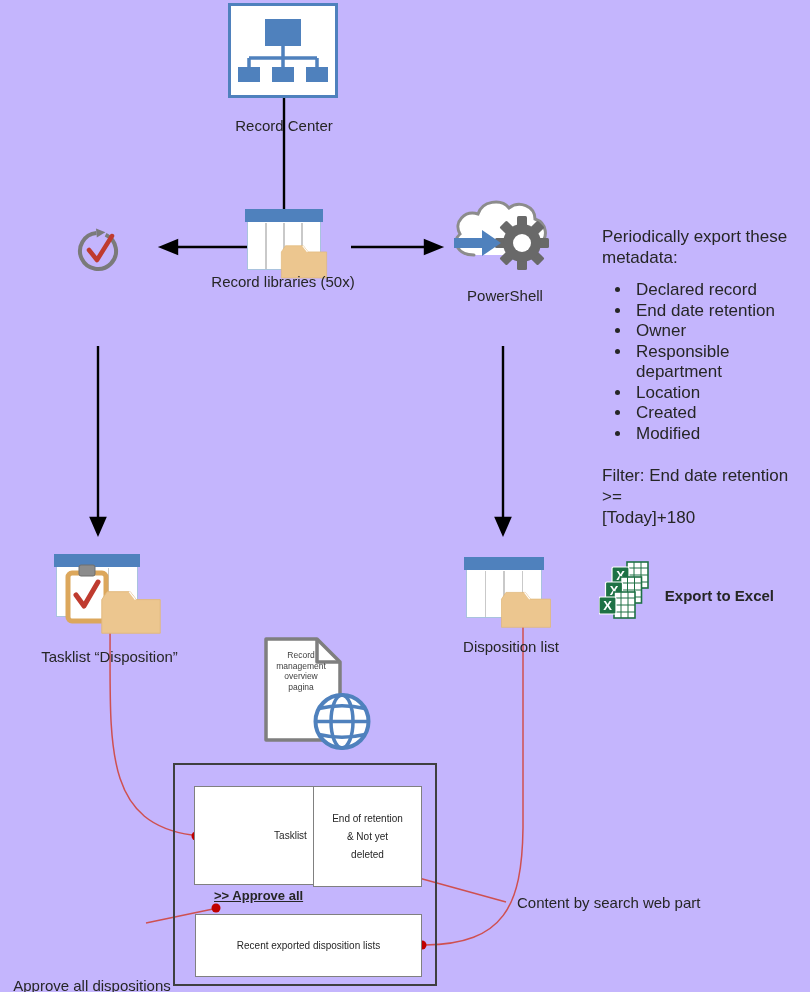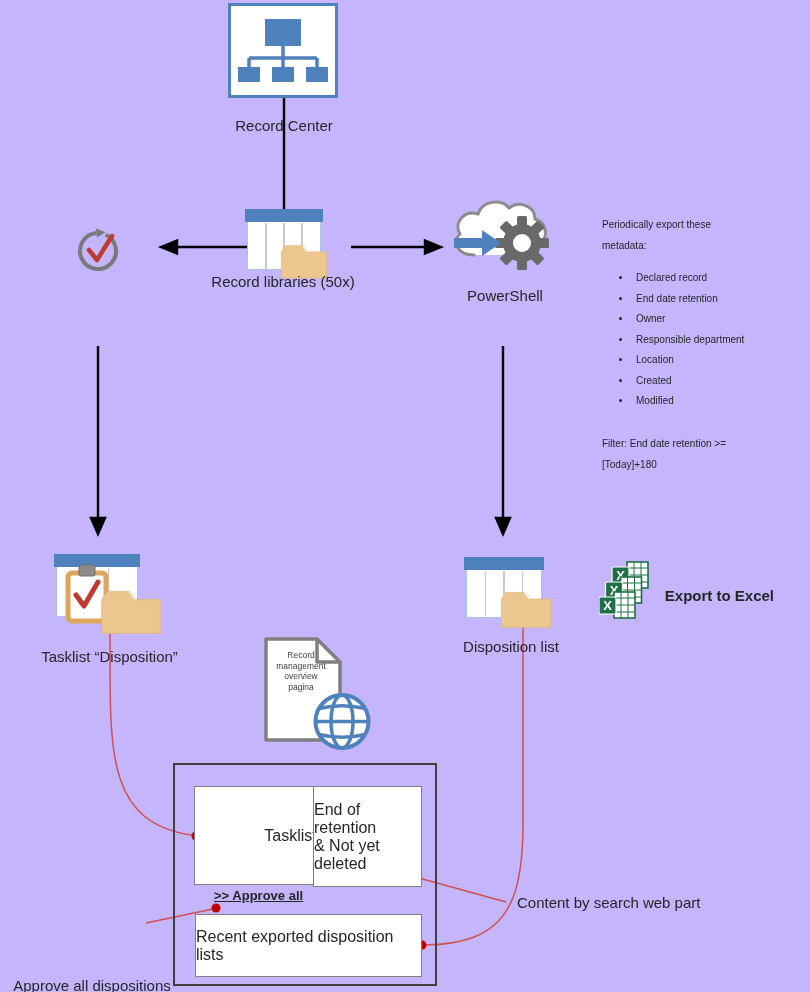--- a/index.html
+++ b/index.html
@@ -11,28 +11,28 @@
   svg{display:block;}
   
   #connectors{position:absolute;left:0;top:0;z-index:1;pointer-events:none;}
   .z2{z-index:2;}
   .z3{z-index:3;}
   
   .table-icon{position:absolute;background:#fff;border:1.6px solid #a9c3de;z-index:2;}
   .table-icon .hdr{position:absolute;left:-3px;right:-3px;top:-1.6px;height:13px;background:#4f81bd;}
   .table-icon .col{position:absolute;top:12px;bottom:0;width:1.3px;background:#c9c9c9;}
   
-  .meta{position:absolute;left:602px;top:214px;width:208px;font-size:10px;line-height:21px;z-index:2;}
+  .meta{position:absolute;left:602px;top:226px;width:208px;font-size:17px;line-height:21px;z-index:2;}
   .meta ul{margin:12px 0 0 0;padding:0 0 0 30px;}
   .meta li{margin:0;padding:0 0 0 4px;line-height:20.5px;}
   .meta .filter{margin-top:21px;}
   
   .outer-box{position:absolute;left:173px;top:763px;width:260px;height:219px;border:2px solid #3f3f3f;z-index:2;}
   .wf-box{position:absolute;border:1.6px solid #808080;display:flex;align-items:center;justify-content:center;
-          font-size:16px;line-height:18px;color:#262626;background:#fff;}
+          text-align:center;font-size:10px;line-height:18px;color:#262626;background:#fff;}
   .link{position:absolute;left:214px;top:888px;font-size:13px;font-weight:600;
         text-decoration:underline;color:#262626;z-index:2;cursor:pointer;}
   .doc-text{position:absolute;left:269px;top:650px;width:64px;font-size:8.5px;line-height:10.5px;
             text-align:center;color:#404040;z-index:3;}
 </style>
 </head>
 <body>
 
 <div class="canvas">
 

